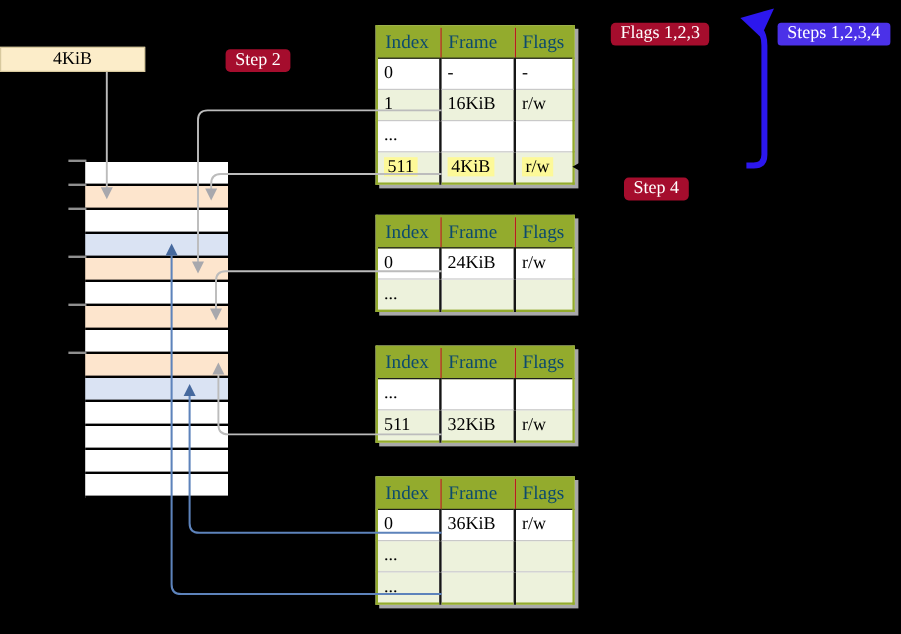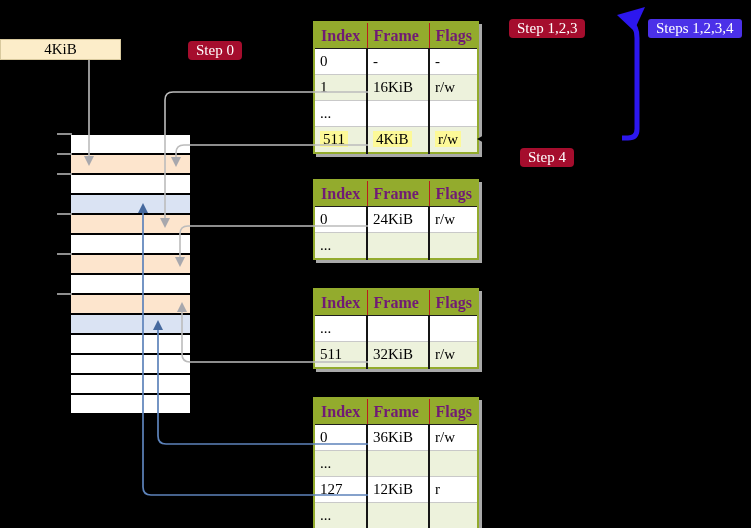--- a/index.html
+++ b/index.html
@@ -31,21 +31,21 @@
 
   
   .ptable{position:absolute;left:313px;}
   #table-level-top{top:21px;}
   #table-level-3{top:179px;}
   #table-level-2{top:288px;}
   #table-level-1{top:397px;}
   .ptable table{border-collapse:collapse;table-layout:fixed;width:164px;background:#fff;
                 border:2px solid var(--table-green);box-shadow:3px 3px 0 #a9a9a9;
                 font-size:15px;color:#000;}
-  .ptable th{background:var(--table-green);color:#701a75;font-weight:bold;font-size:16px;
+  .ptable th{background:var(--table-green);color:#0c4a6e;font-weight:normal;font-size:16px;
              text-align:left;height:25px;padding:0 0 0 6px;border-bottom:1px solid #1c1c1c;}
   .ptable th + th{border-left:1px solid #b91c1c;}
   .ptable td{height:25px;padding:0 0 0 5px;overflow:hidden;}
   .ptable td + td{border-left:2px solid #151515;}
   .ptable tbody tr + tr td{border-top:1px solid #c9c9c9;}
   .ptable tr.alt{background:var(--table-alt);}
   .hl{background:var(--highlight-yellow);padding:0 3px;}
 
   
   #overlay{position:absolute;left:0;top:0;z-index:5;pointer-events:none;}
@@ -57,22 +57,22 @@
   .bigh{fill:var(--big-arrow-blue);stroke:none;}
   .blackfrag{fill:#000;stroke:none;}
 </style>
 </head>
 <body>
 
 <div id="canvas">
 
   <div id="page-size">4KiB</div>
 
-  <div class="badge red" id="badge-step0">Step 0</div>
-  <div class="badge red" id="badge-steps123">Step 1,2,3</div>
+  <div class="badge red" id="badge-step0">Step 2</div>
+  <div class="badge red" id="badge-steps123">Flags 1,2,3</div>
   <div class="badge blue" id="badge-steps1234">Steps 1,2,3,4</div>
   <div class="badge red" id="badge-step4">Step 4</div>
 
   <div id="memory">
       <div class="mrow white"></div>
       <div class="mrow peach"></div>
       <div class="mrow white"></div>
       <div class="mrow blue"></div>
       <div class="mrow peach"></div>
       <div class="mrow white"></div>
@@ -205,25 +205,20 @@
           <tr>
             <td>0</td>
             <td>36KiB</td>
             <td>r/w</td>
           </tr>
           <tr class="alt">
             <td>...</td>
             <td></td>
             <td></td>
           </tr>
-          <tr>
-            <td>127</td>
-            <td>12KiB</td>
-            <td>r</td>
-          </tr>
           <tr class="alt">
             <td>...</td>
             <td></td>
             <td></td>
           </tr>
         </tbody>
       </table>
     </div>
 
   <svg id="overlay" width="751" height="528" viewBox="0 0 751 528">

